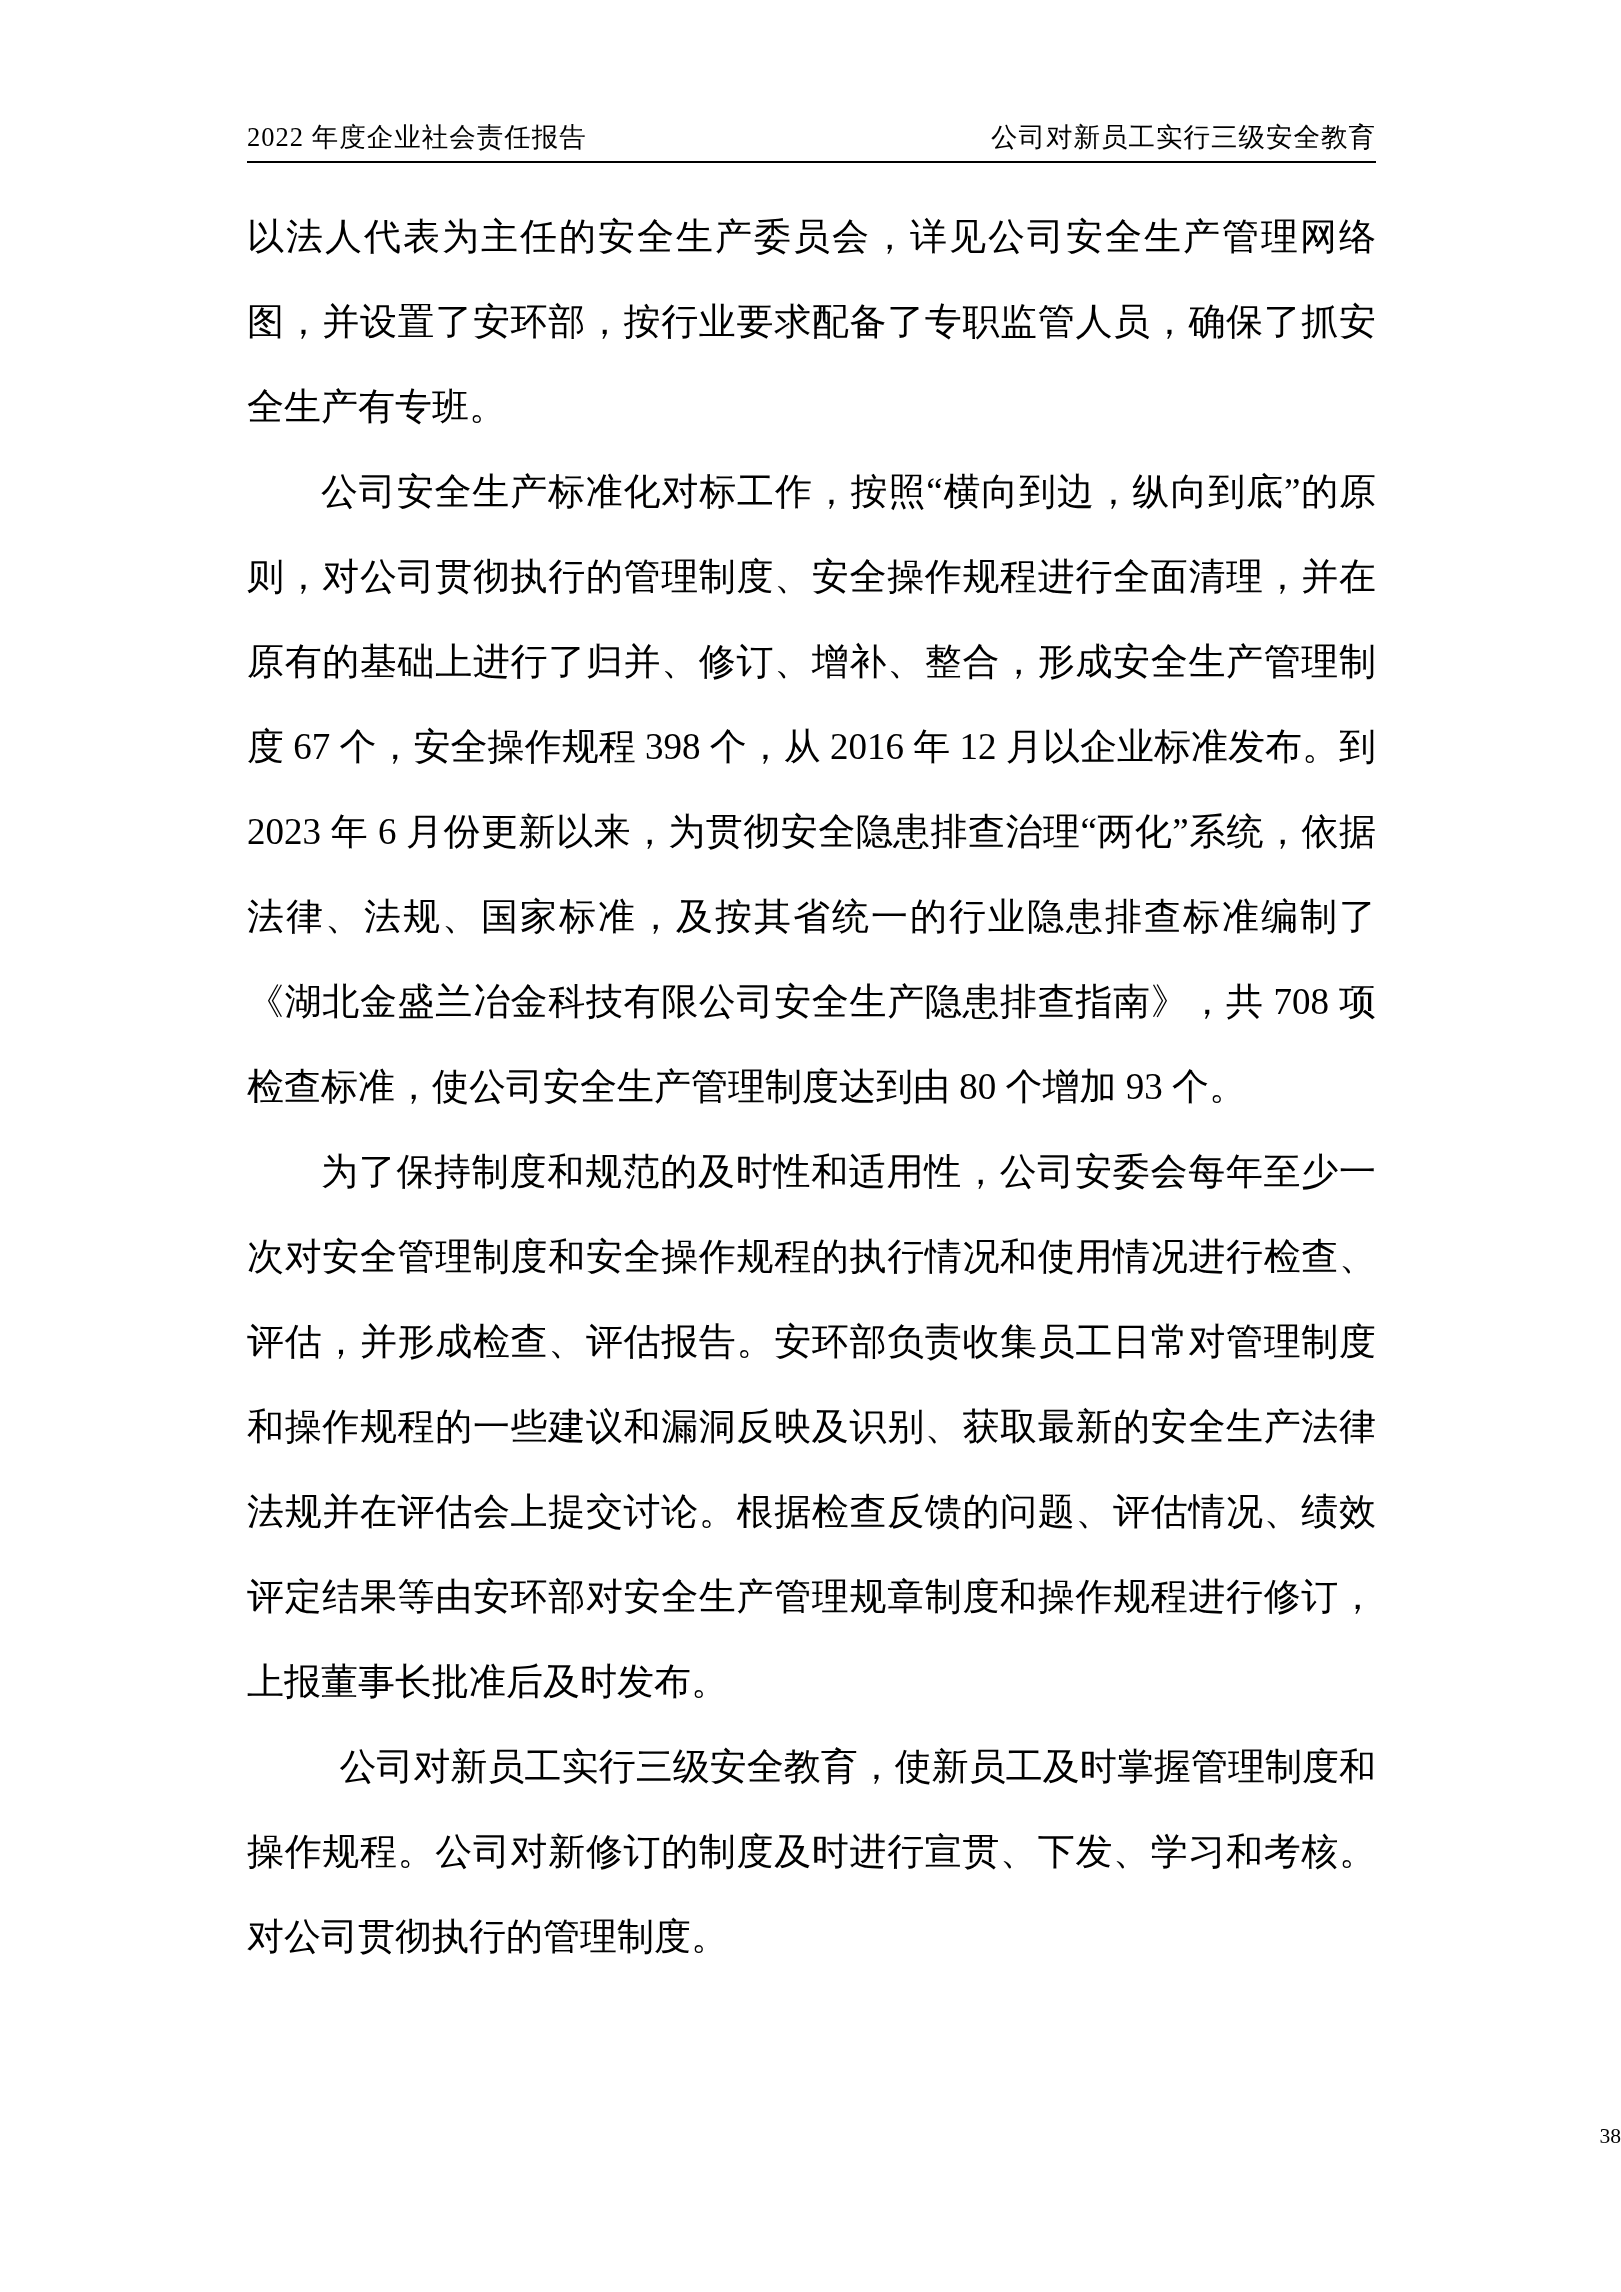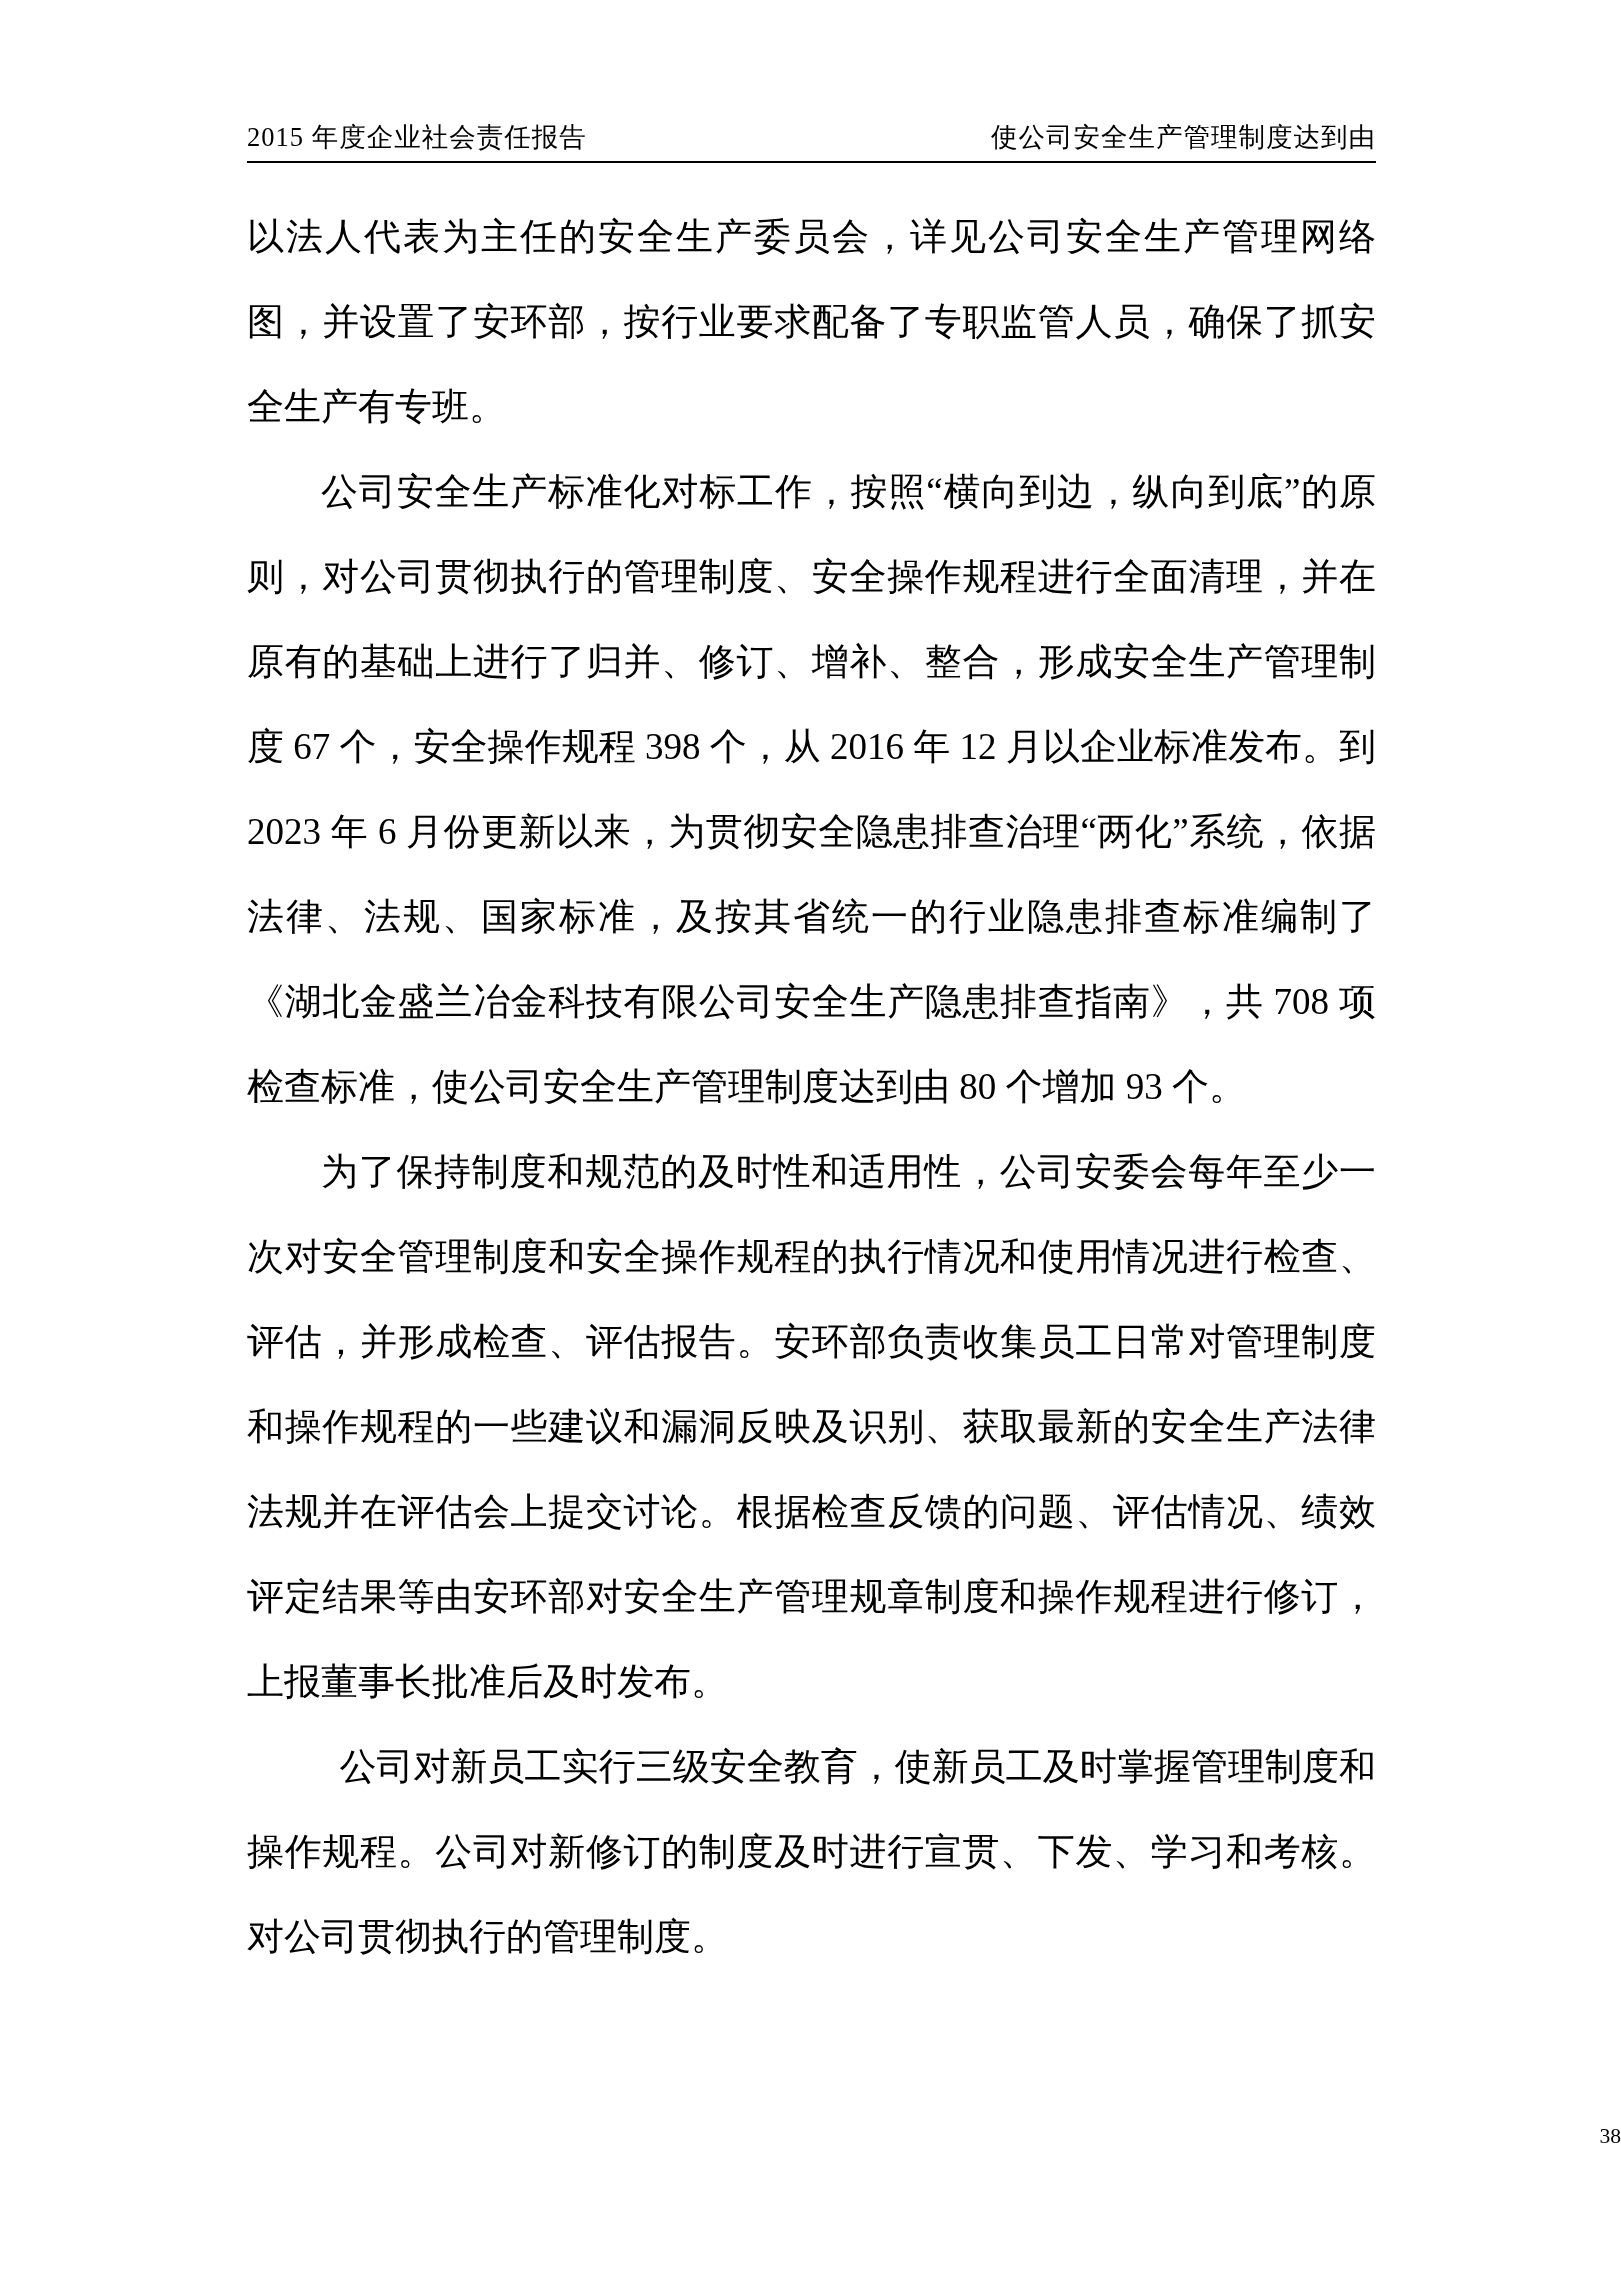--- a/index.html
+++ b/index.html
@@ -56,22 +56,22 @@
     font-size: 21.6px;
     color: #000000;
   }
 </style>
 </head>
 <body>
 
 <div class="page">
 
   <div class="header">
-    <span>2015 年度企业社会责任报告</span>
-    <span>使公司安全生产管理制度达到由</span>
+    <span>2022 年度企业社会责任报告</span>
+    <span>公司对新员工实行三级安全教育</span>
   </div>
 
   <div class="body-text">
     <p>以法人代表为主任的安全生产委员会，详见公司安全生产管理网络图，并设置了安环部，按行业要求配备了专职监管人员，确保了抓安全生产有专班。</p>
     <p class="indent-2">公司安全生产标准化对标工作，按照“横向到边，纵向到底”的原则，对公司贯彻执行的管理制度、安全操作规程进行全面清理，并在原有的基础上进行了归并、修订、增补、整合，形成安全生产管理制度 67 个，安全操作规程 398 个，从 2016 年 12 月以企业标准发布。到 2023 年 6 月份更新以来，为贯彻安全隐患排查治理“两化”系统，依据法律、法规、国家标准，及按其省统一的行业隐患排查标准编制了《湖北金盛兰冶金科技有限公司安全生产隐患排查指南》，共 708 项检查标准，使公司安全生产管理制度达到由 80 个增加 93 个。</p>
     <p class="indent-2">为了保持制度和规范的及时性和适用性，公司安委会每年至少一次对安全管理制度和安全操作规程的执行情况和使用情况进行检查、评估，并形成检查、评估报告。安环部负责收集员工日常对管理制度和操作规程的一些建议和漏洞反映及识别、获取最新的安全生产法律法规并在评估会上提交讨论。根据检查反馈的问题、评估情况、绩效评定结果等由安环部对安全生产管理规章制度和操作规程进行修订，上报董事长批准后及时发布。</p>
     <p class="indent-25">公司对新员工实行三级安全教育，使新员工及时掌握管理制度和操作规程。公司对新修订的制度及时进行宣贯、下发、学习和考核。对公司贯彻执行的管理制度。</p>
   </div>
 
   <div class="footer">

